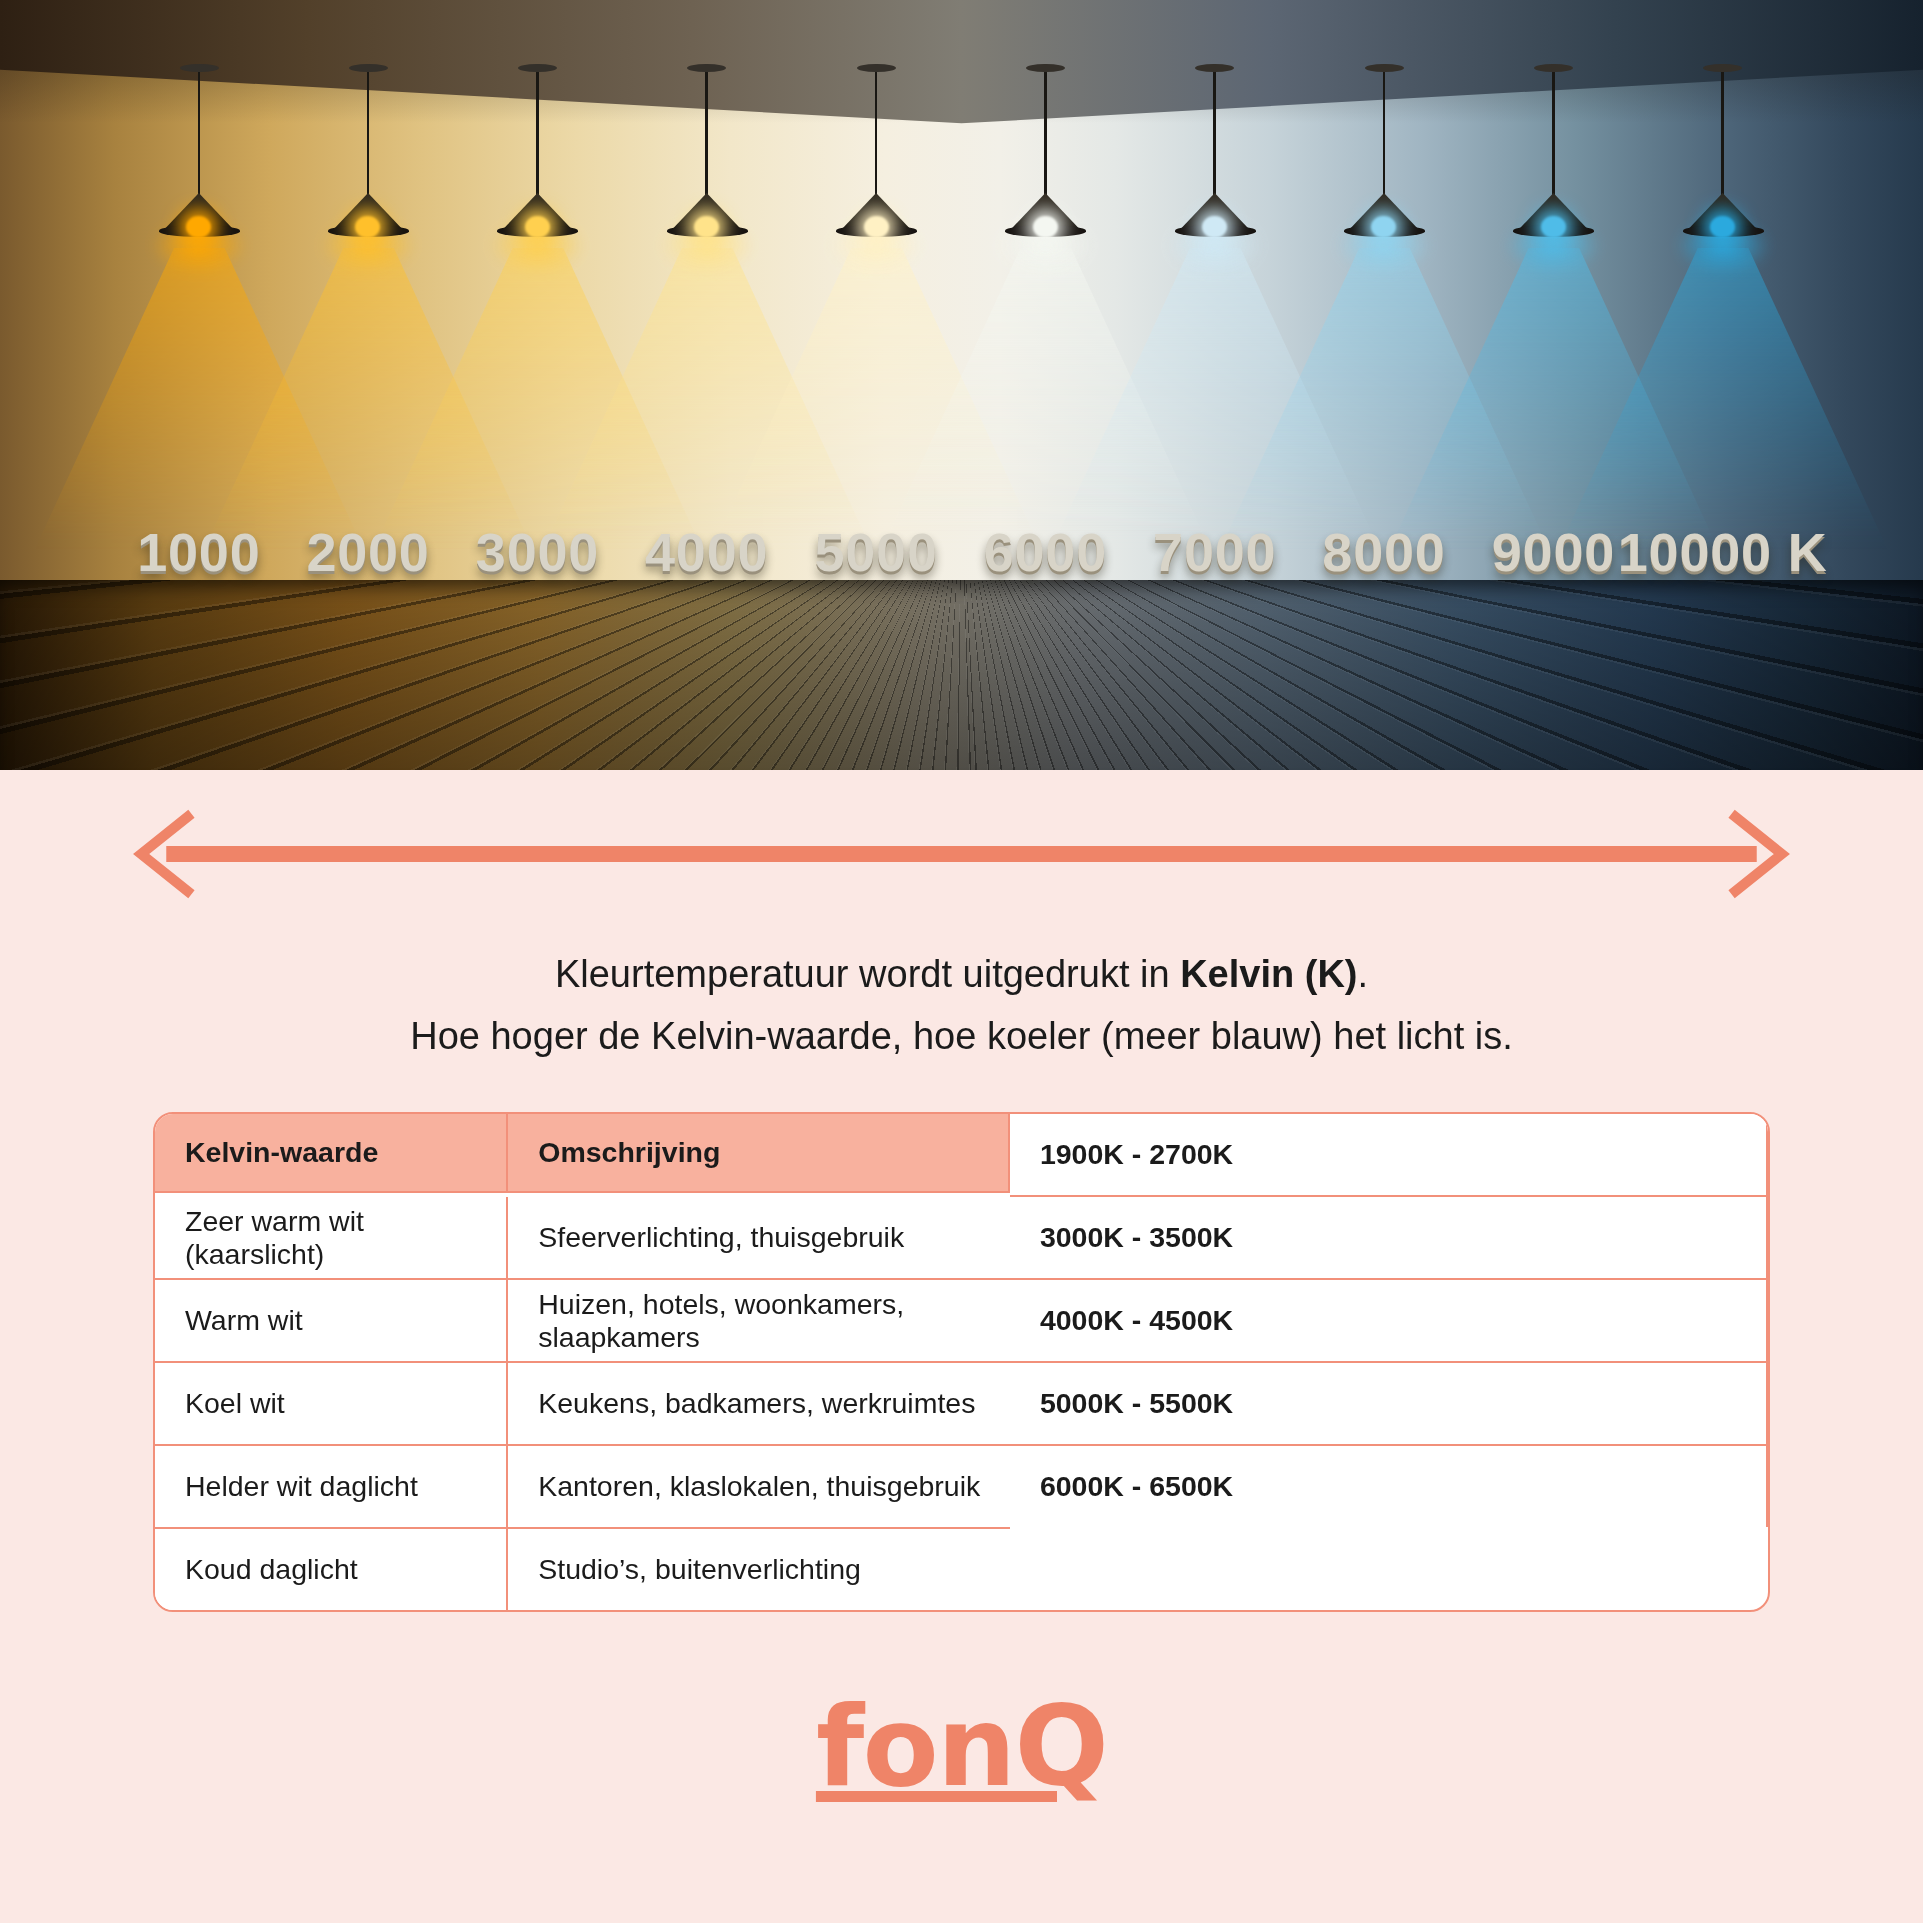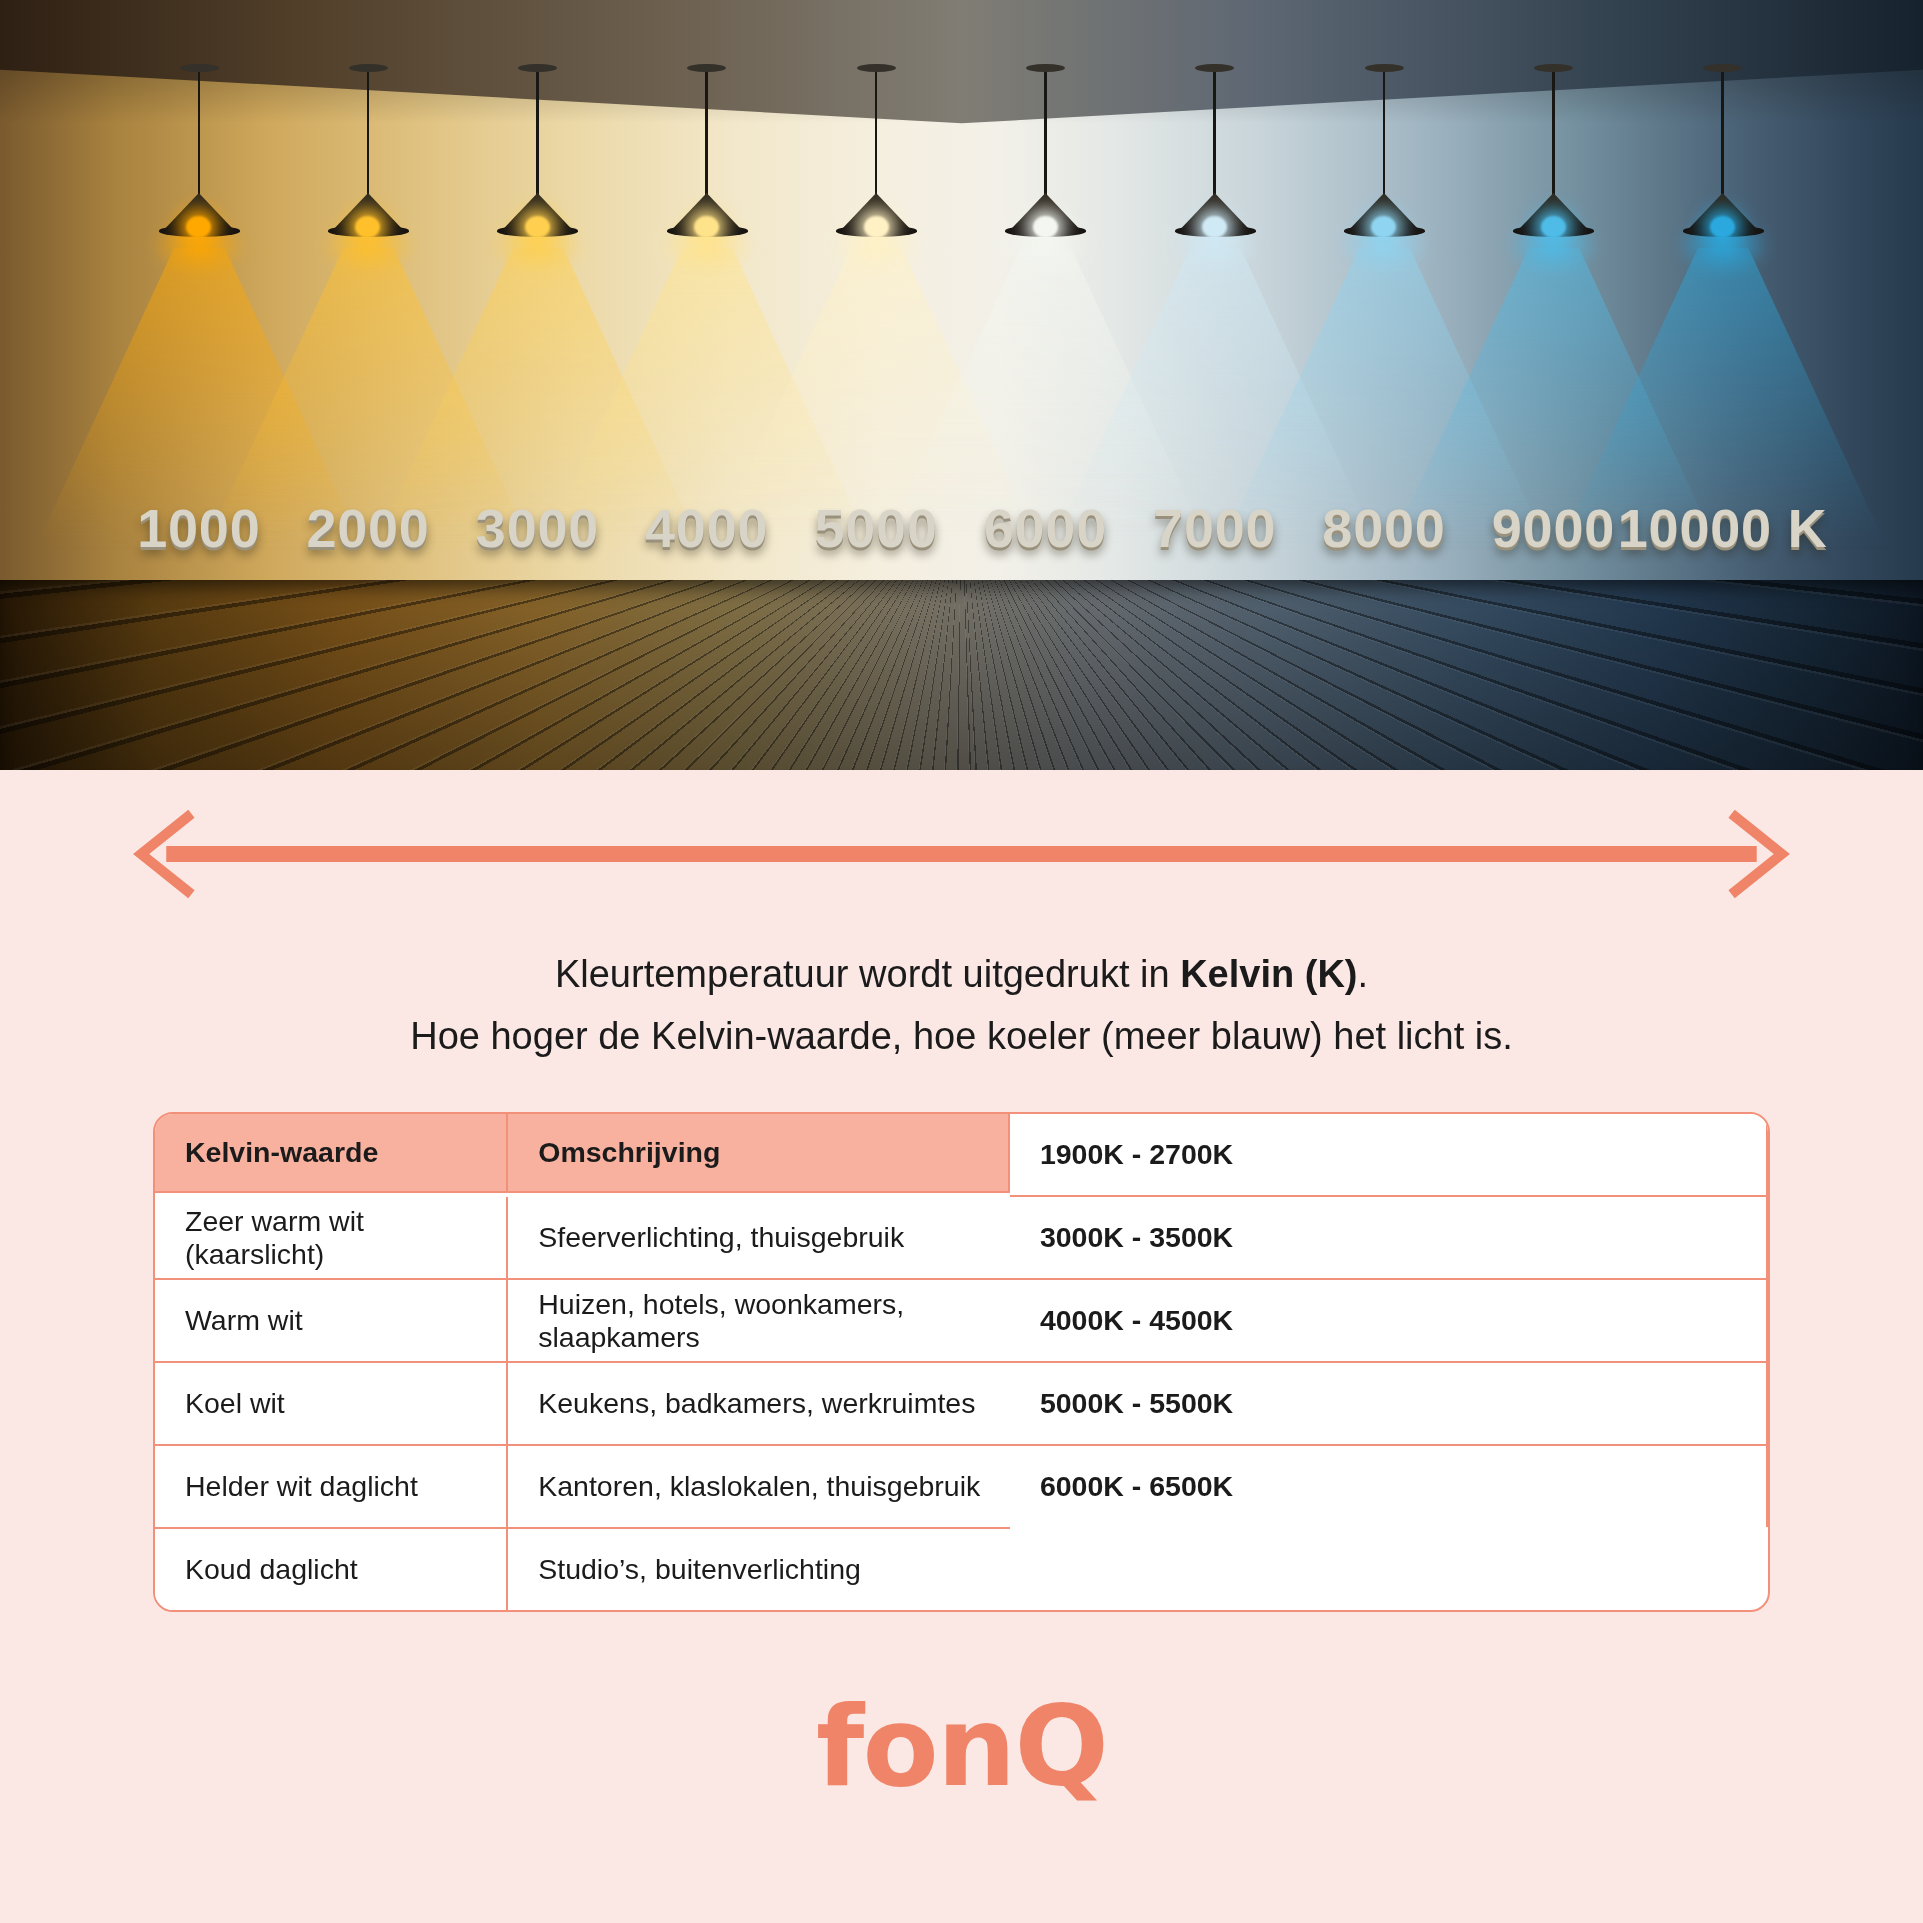--- a/index.html
+++ b/index.html
@@ -92,21 +92,21 @@
   .lamp .beam{
     position:absolute;top:248px;left:-180px;width:361px;height:336px;
     background:linear-gradient(180deg, var(--c), rgba(255,255,255,0) 88%);
     clip-path:polygon(43% 0,57% 0,100% 100%,0 100%);
     filter:blur(10px);
     opacity:.5;
   }
 
   .klabels{position:absolute;top:0;left:0;width:100%;height:100%;z-index:7;}
   .klabel{
-    position:absolute;top:497px;transform:translateX(-50%);
+    position:absolute;top:521px;transform:translateX(-50%);
     font-size:54px;font-weight:bold;letter-spacing:0.8px;
     color:#d8d4c8;white-space:nowrap;
     text-shadow:0 2.5px 0 #9a917d, 0 6.7px 10px rgba(40,35,20,0.45);
   }
 
   
   .content{position:relative;width:1923px;height:1153px;background:#FBE8E4;}
 
   .arrow-wrap{width:1671px;margin:0 auto;padding-top:37px;}
   .arrow-wrap svg{display:block;width:1671px;height:94px;}
@@ -136,20 +136,21 @@
     background:#F8B19E;height:77px;
     font-weight:bold;
   }
   .tbl .kv{font-weight:bold;}
 
   .logo{
     margin-top:70px;text-align:center;
     font-size:111px;font-weight:bold;letter-spacing:-1.7px;
     color:#EF8468;
     font-family:"DejaVu Sans", sans-serif;
+    text-decoration:underline;
   }
 </style>
 </head>
 <body>
 
 <div class="photo">
   <div class="wall-shade"></div>
 
   <div class="lamp p1" style="--c: #FFA800;">
     <div class="beam"></div>

